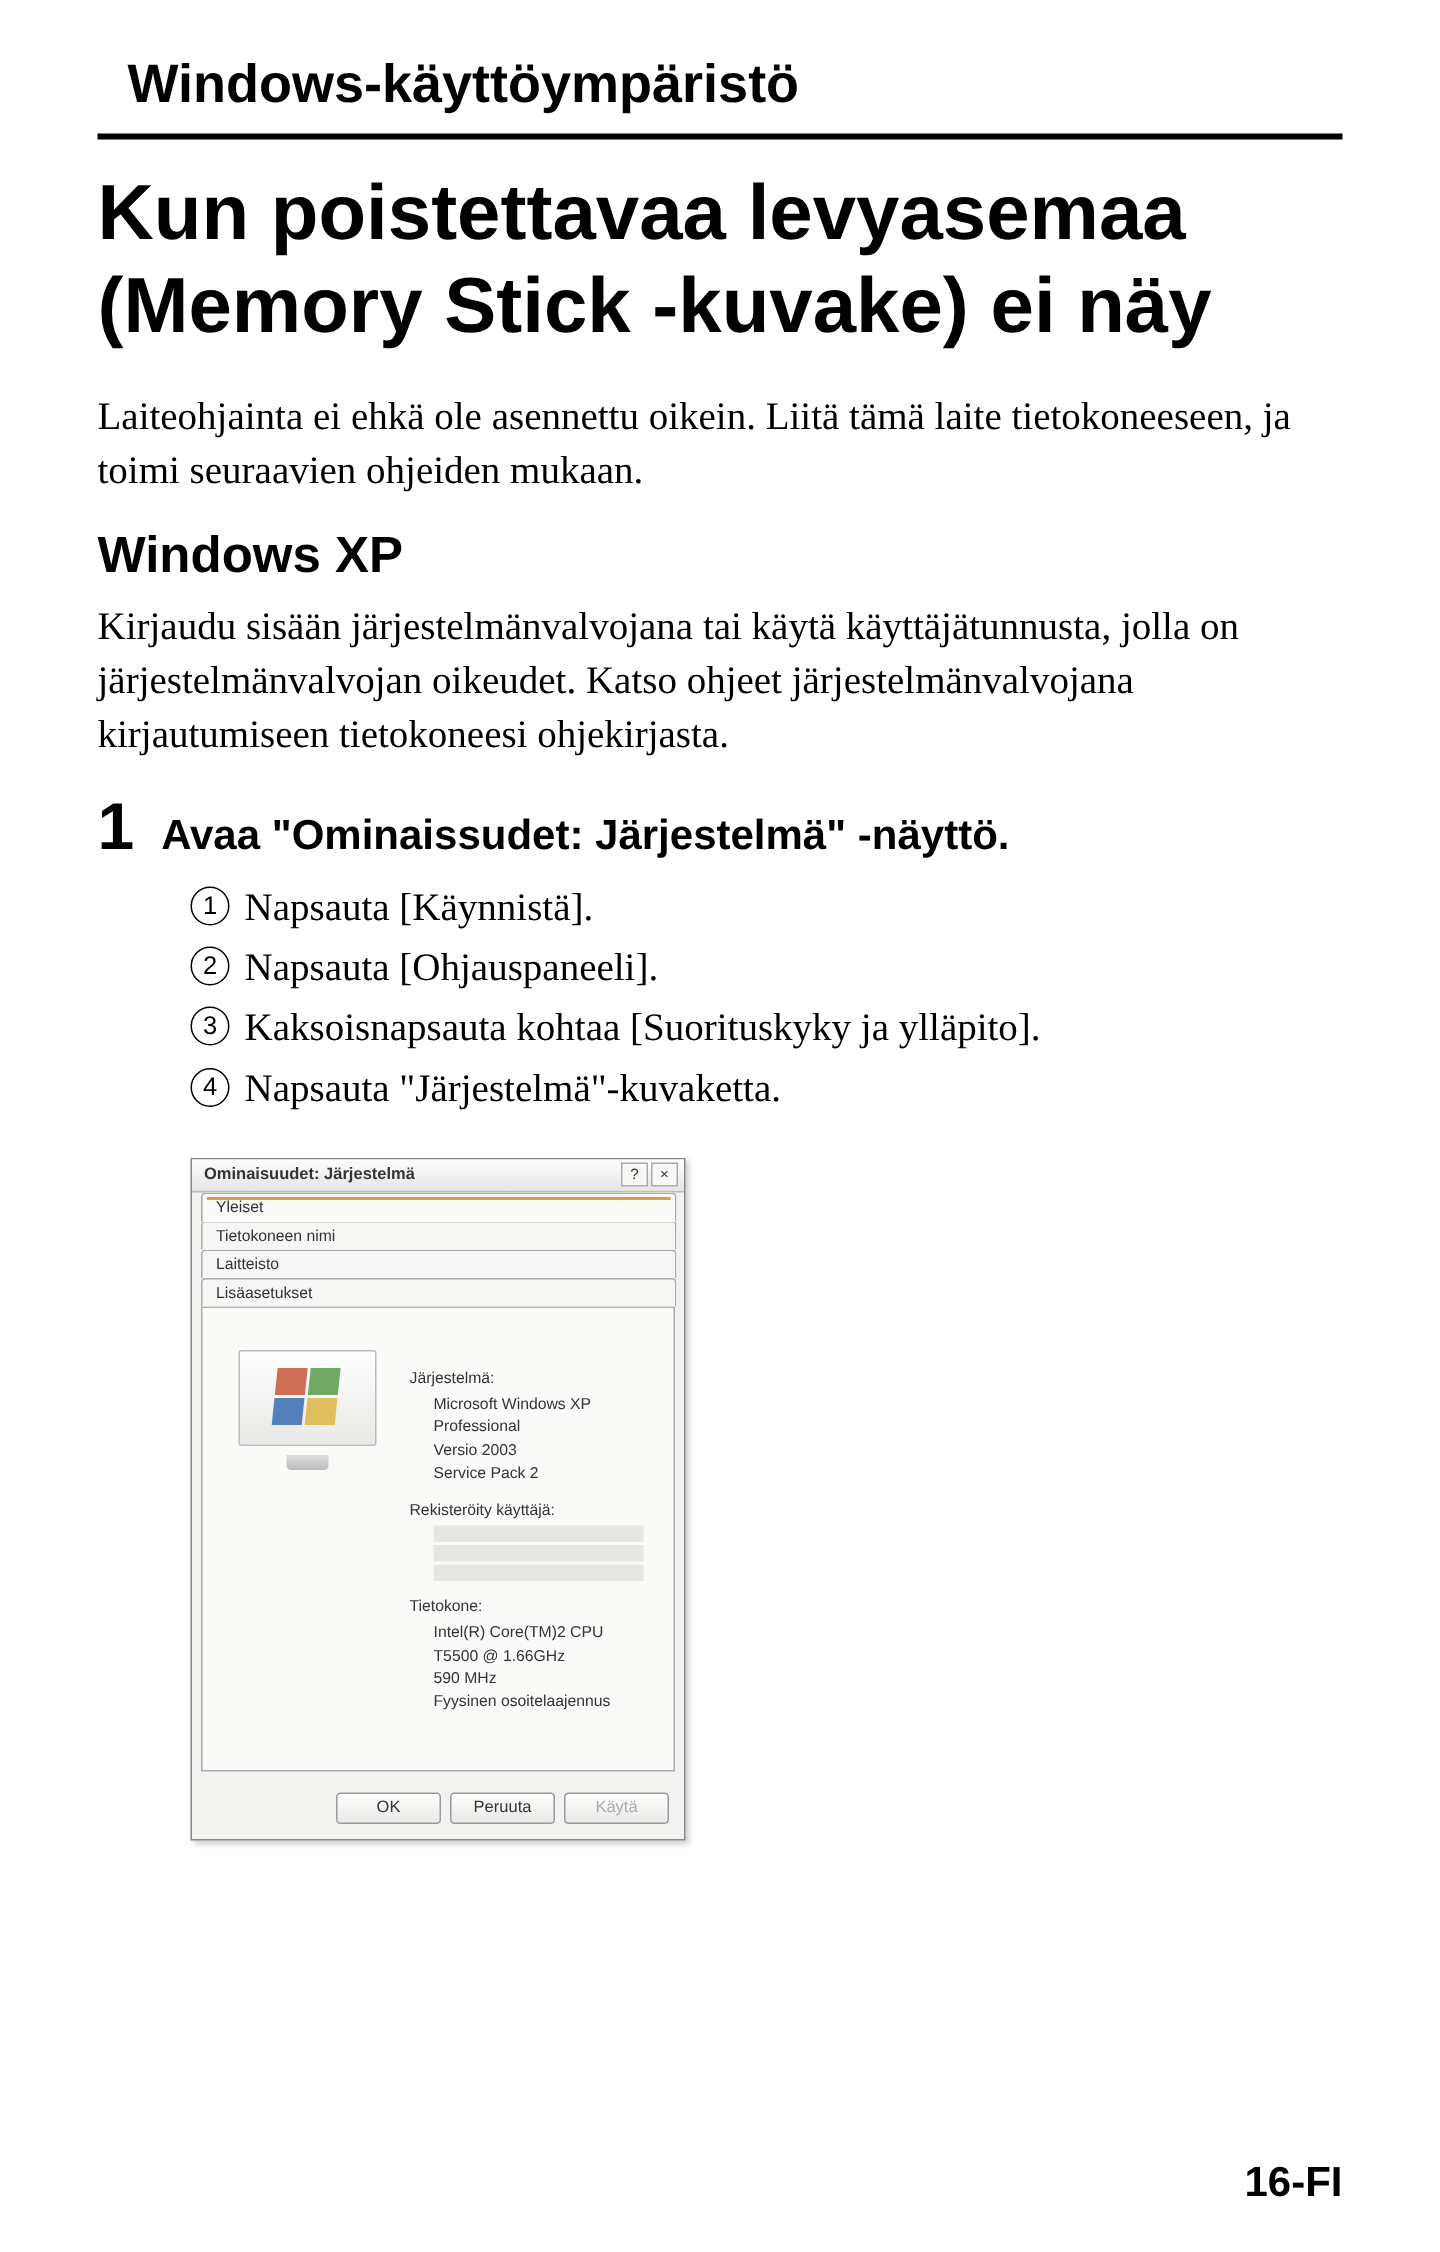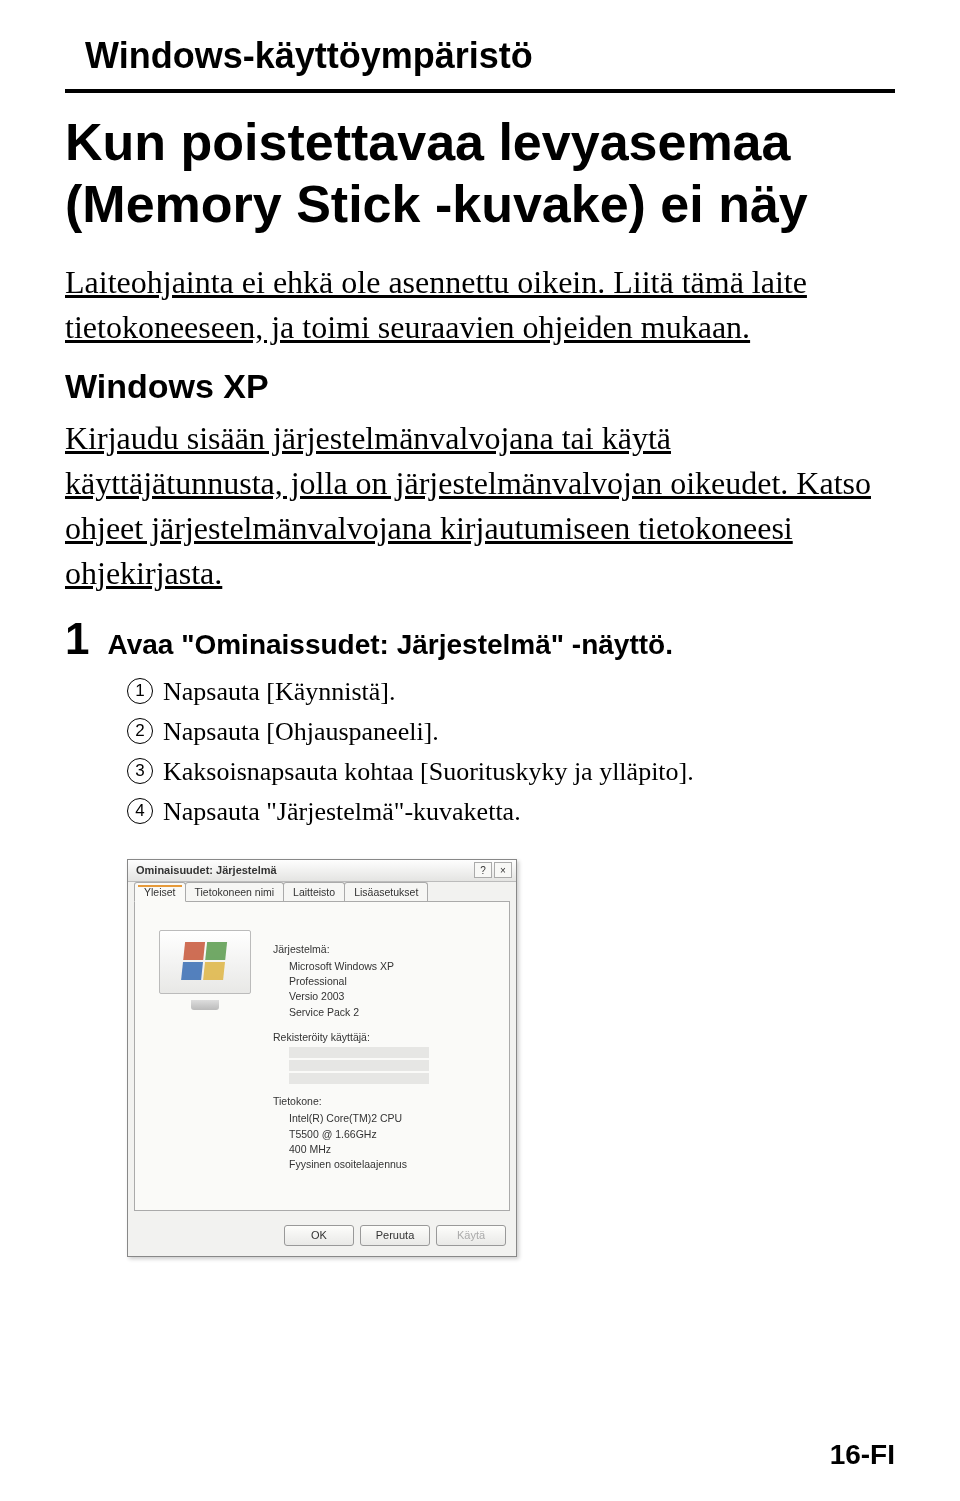--- a/index.html
+++ b/index.html
@@ -24,24 +24,23 @@
     background: #000;
     margin-bottom: 18px;
   }
   h2.title {
     font-size: 52px;
     font-weight: bold;
     line-height: 1.2;
     margin-bottom: 24px;
   }
   p.body {
-    font-size: 32px;
+    font-size: 26px;
     line-height: 1.4;
     margin-bottom: 18px;
-    text-decoration: underline;
   }
   h3.sub {
     font-size: 34px;
     font-weight: bold;
     margin-bottom: 10px;
     margin-top: 12px;
   }
   .step {
     display: flex;
     align-items: baseline;
@@ -73,21 +72,21 @@
     font-size: 17px;
     font-family: Arial, sans-serif;
     flex-shrink: 0;
     margin-top: 6px;
   }
   .dialog-wrap {
     margin-top: 26px;
     margin-left: 62px;
   }
   .dialog {
-    width: 390px;
+    width: 330px;
     border: 1px solid #888;
     background: #f2f2f0;
     font-family: Tahoma, Arial, sans-serif;
     font-size: 11px;
     color: #333;
     box-shadow: 2px 2px 4px rgba(0,0,0,0.2);
   }
   .titlebar {
     height: 22px;
     background: linear-gradient(#fefefe, #e4e4e2);
@@ -103,21 +102,21 @@
     background: #f8f8f6;
     margin-left: 2px;
     display: flex; align-items: center; justify-content: center;
     font-size: 10px;
   }
   .tabs-row {
     display: flex;
     padding: 6px 6px 0 6px;
     gap: 0;
   }
-  .tabs-row2 { padding-top: 0; }
+  .tabs-row2 { padding-top: 0; flex-direction: column; }
   .tab {
     border: 1px solid #aaa;
     border-bottom: none;
     background: #f6f6f4;
     padding: 3px 9px;
     font-size: 10.5px;
     border-radius: 3px 3px 0 0;
     margin-right: -1px;
     position: relative;
   }
@@ -278,21 +277,21 @@
           <div>Professional</div>
           <div>Versio 2003</div>
           <div>Service Pack 2</div>
           <div class="info-label" style="margin-top:10px">Rekisteröity käyttäjä:</div>
           <div class="hidden-line"></div>
           <div class="hidden-line"></div>
           <div class="hidden-line"></div>
           <div class="info-label" style="margin-top:10px">Tietokone:</div>
           <div>Intel(R) Core(TM)2 CPU</div>
           <div>T5500 @ 1.66GHz</div>
-          <div>400 MHz</div>
+          <div>590 MHz</div>
           <div>Fyysinen osoitelaajennus</div>
         </div>
       </div>
     </div>
     <div class="btn-row">
       <div class="btn">OK</div>
       <div class="btn">Peruuta</div>
       <div class="btn disabled">Käytä</div>
     </div>
   </div>

